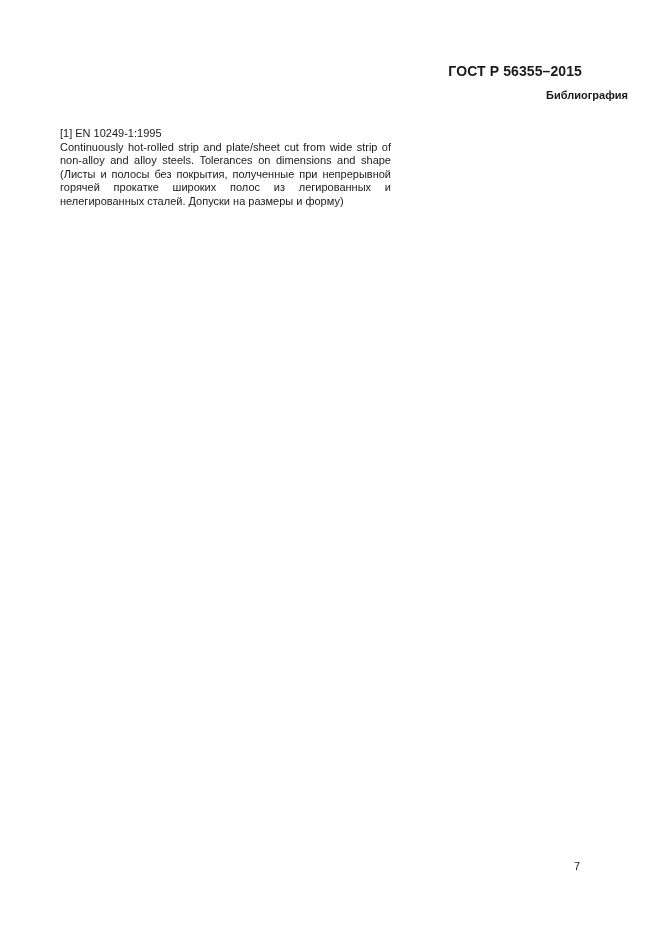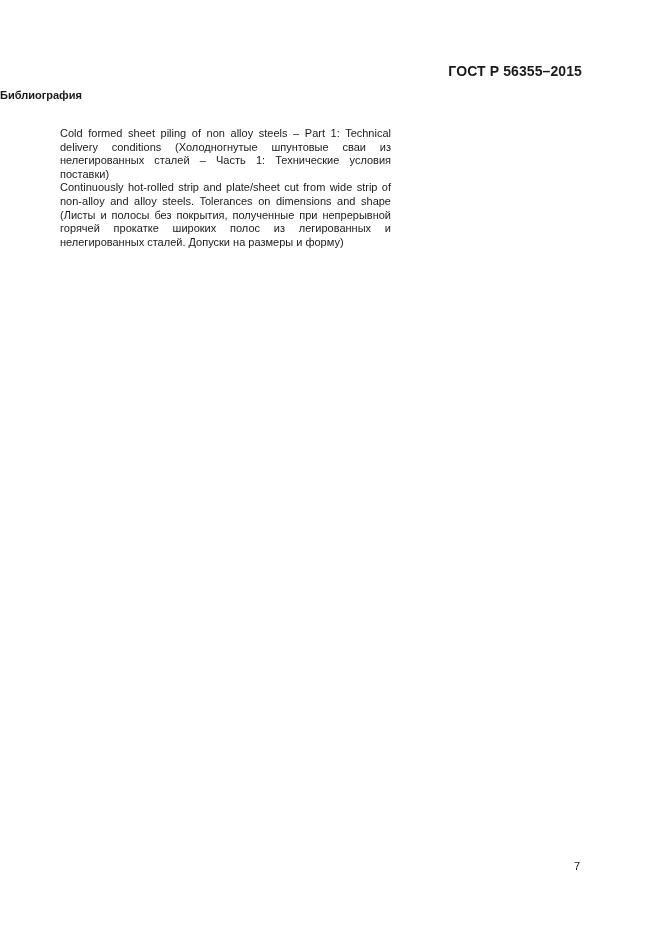--- a/index.html
+++ b/index.html
@@ -21,21 +21,21 @@
       right: 79px;
       font-weight: bold;
       font-size: 14px;
       letter-spacing: 0.1px;
     }
     .section-title {
       position: absolute;
       top: 89px;
       left: 0;
       width: 628px;
-      text-align: left;
+      text-align: right;
       font-weight: bold;
       font-size: 11px;
     }
     .bib-list {
       position: absolute;
       top: 127px;
       left: 60px;
       width: 514px;
     }
     .bib-entry {
@@ -60,20 +60,20 @@
   </style>
 </head>
 <body>
 
 <div class="page-header">ГОСТ Р 56355–2015</div>
 
 <div class="section-title">Библиография</div>
 
 <div class="bib-list">
   <div class="bib-entry">
-    <div class="bib-text">Cold formed sheet piling of non alloy steels – Part 1: Technical delivery conditions (Холодногнутые шпунтовые сваи из нелегированных сталей – Часть 1: Технические условия поставки)</div>
+    <div class="bib-ref">[1] EN 10249-1:1995</div>
   </div>
   <div class="bib-entry">
     <div class="bib-text">Continuously hot-rolled strip and plate/sheet cut from wide strip of non-alloy and alloy steels. Tolerances on dimensions and shape (Листы и полосы без покрытия, полученные при непрерывной горячей прокатке широких полос из легированных и нелегированных сталей. Допуски на размеры и форму)</div>
   </div>
 </div>
 
 <div class="page-number">7</div>
 
 </body></html>

